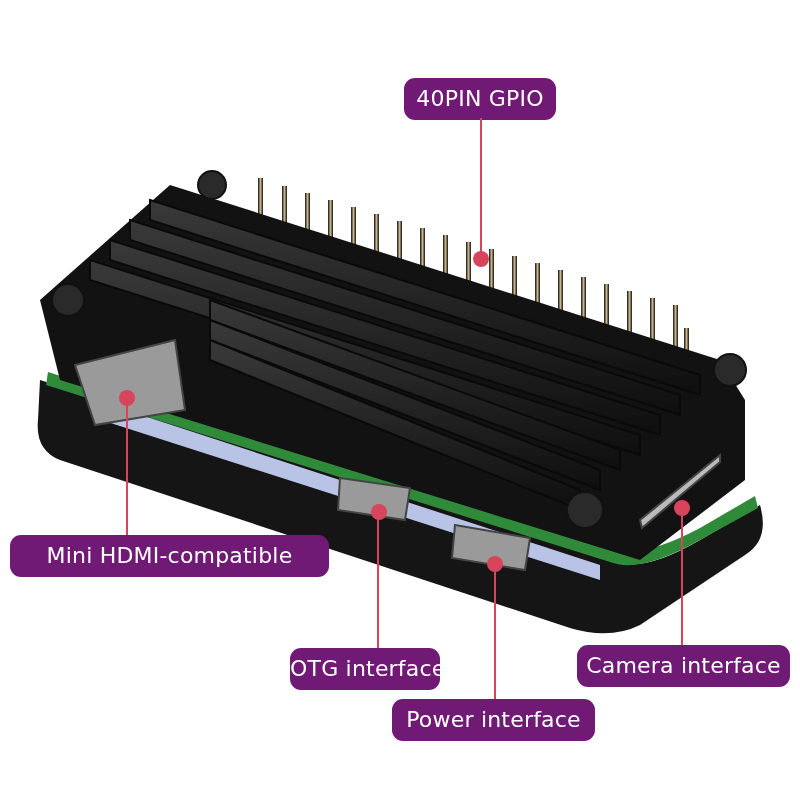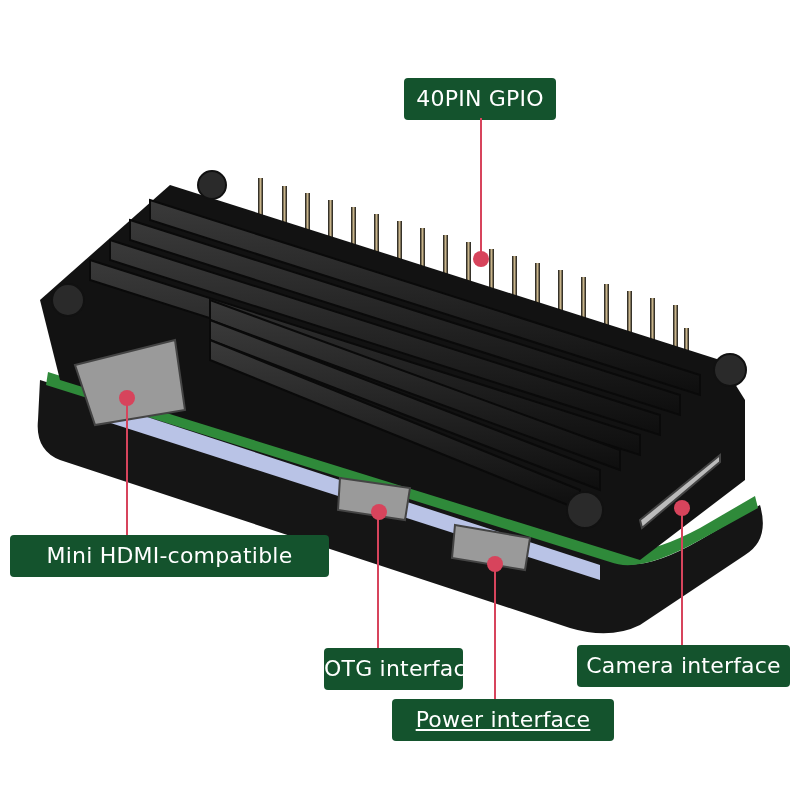--- a/index.html
+++ b/index.html
@@ -1,20 +1,20 @@
 <!DOCTYPE html>
 <html><head>
   <meta charset="utf-8">
   <style>
     html, body { margin: 0; padding: 0; }
     body { width: 800px; height: 800px; background: #ffffff; position: relative; overflow: hidden; font-family: "DejaVu Sans", sans-serif; }
     #scene { position: absolute; left: 0; top: 0; width: 800px; height: 800px; }
     .label {
-      position: absolute; background: #14532d; color: #ffffff;
-      border-radius: 4px; font-size: 22px; line-height: 42px; height: 42px;
+      position: absolute; background: #701a75; color: #ffffff;
+      border-radius: 11px; font-size: 22px; line-height: 42px; height: 42px;
       text-align: center; white-space: nowrap; letter-spacing: 0.2px;
       font-family: "DejaVu Sans", sans-serif;
     }
     .vline { position: absolute; width: 2px; background: #d7445c; }
     .dot { position: absolute; width: 16px; height: 16px; border-radius: 50%; background: #d7445c; }
   </style>
 </head>
 <body>
 
 <svg id="scene" viewBox="0 0 800 800" xmlns="http://www.w3.org/2000/svg">
@@ -92,23 +92,23 @@
 </svg>
 
 <div class="label" style="left:404px; top:78px; width:152px;">40PIN GPIO</div>
 <div class="vline" style="left:480px; top:118px; height:140px;"></div>
 <div class="dot" style="left:473px; top:251px;"></div>
 
 <div class="label" style="left:10px; top:535px; width:319px;">Mini HDMI-compatible</div>
 <div class="vline" style="left:126px; top:398px; height:137px;"></div>
 <div class="dot" style="left:119px; top:390px;"></div>
 
-<div class="label" style="left:290px; top:648px; width:139px;margin-left:34px;">OTG interface</div>
+<div class="label" style="left:290px; top:648px; width:150px;">OTG interface</div>
 <div class="vline" style="left:377px; top:512px; height:136px;"></div>
 <div class="dot" style="left:371px; top:504px;"></div>
 
-<div class="label" style="left:392px; top:699px; width:222px;text-decoration:underline;">Power interface</div>
+<div class="label" style="left:392px; top:699px; width:203px;">Power interface</div>
 <div class="vline" style="left:494px; top:564px; height:135px;"></div>
 <div class="dot" style="left:487px; top:556px;"></div>
 
 <div class="label" style="left:577px; top:645px; width:213px;">Camera interface</div>
 <div class="vline" style="left:681px; top:508px; height:137px;"></div>
 <div class="dot" style="left:674px; top:500px;"></div>
 
 </body></html>

